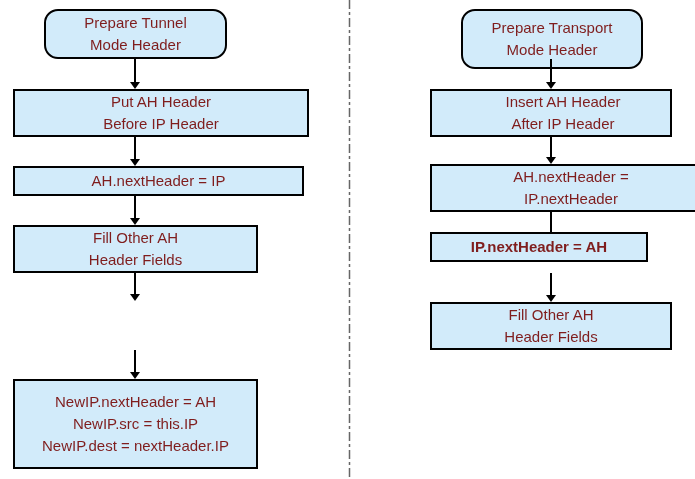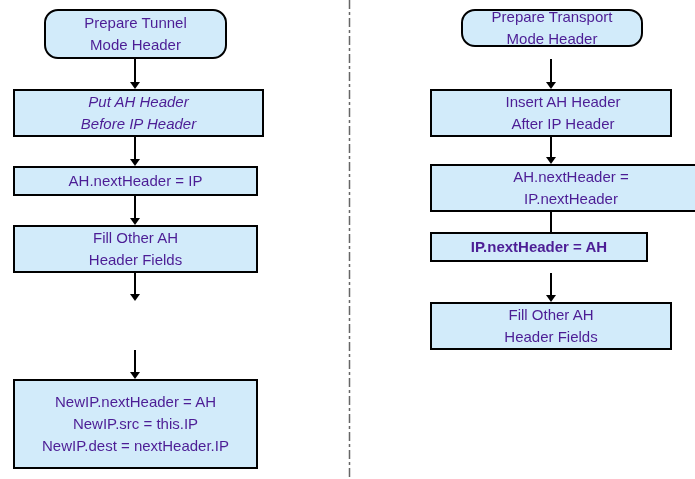--- a/index.html
+++ b/index.html
@@ -20,21 +20,21 @@
     box-sizing: border-box;
     background: var(--node-fill, #d2ebfa);
     border: 2px solid #000000;
     display: flex;
     align-items: center;
     justify-content: center;
     text-align: center;
     white-space: pre-line;
     font-size: 15px;
     line-height: 22px;
-    color: #4c1d95;
+    color: #7f1d1d;
   }
   .node.start {
     border-radius: 14px;
   }
   .arrow {
     position: absolute;
     width: 12px;
   }
   .arrow .shaft {
     position: absolute;
@@ -74,29 +74,29 @@
   </svg>
 
   <div class="node start" style="left:44px; top:9px; width:183px; height:50px;">Prepare Tunnel
 Mode Header</div>
 
   <div class="arrow" style="left:129px; top:59px; height:30px;">
     <div class="shaft"></div>
     <div class="head"></div>
   </div>
 
-  <div class="node" style="left:13px; top:89px; width:251px; height:48px;font-style:italic;">Put AH Header
+  <div class="node" style="left:13px; top:89px; width:296px; height:48px;">Put AH Header
 Before IP Header</div>
 
   <div class="arrow" style="left:129px; top:137px; height:29px;">
     <div class="shaft"></div>
     <div class="head"></div>
   </div>
 
-  <div class="node" style="left:13px; top:166px; width:245px; height:30px;">AH.nextHeader = IP</div>
+  <div class="node" style="left:13px; top:166px; width:291px; height:30px;">AH.nextHeader = IP</div>
 
   <div class="arrow" style="left:129px; top:196px; height:29px;">
     <div class="shaft"></div>
     <div class="head"></div>
   </div>
 
   <div class="node" style="left:13px; top:225px; width:245px; height:48px;">Fill Other AH
 Header Fields</div>
 
   <div class="arrow" style="left:129px; top:273px; height:28px;">
@@ -107,21 +107,21 @@
 
   <div class="arrow" style="left:129px; top:350px; height:29px;">
     <div class="shaft"></div>
     <div class="head"></div>
   </div>
 
   <div class="node" style="left:13px; top:379px; width:245px; height:90px;">NewIP.nextHeader = AH
 NewIP.src = this.IP
 NewIP.dest = nextHeader.IP</div>
 
-  <div class="node start" style="left:461px; top:9px; width:182px; height:38px;">Prepare Transport
+  <div class="node start" style="left:461px; top:9px; width:182px; height:60px;">Prepare Transport
 Mode Header</div>
 
   <div class="arrow" style="left:545px; top:59px; height:30px;">
     <div class="shaft"></div>
     <div class="head"></div>
   </div>
 
   <div class="node" style="left:430px; top:89px; width:242px; height:48px;padding-left:24px;">Insert AH Header
 After IP Header</div>
 

